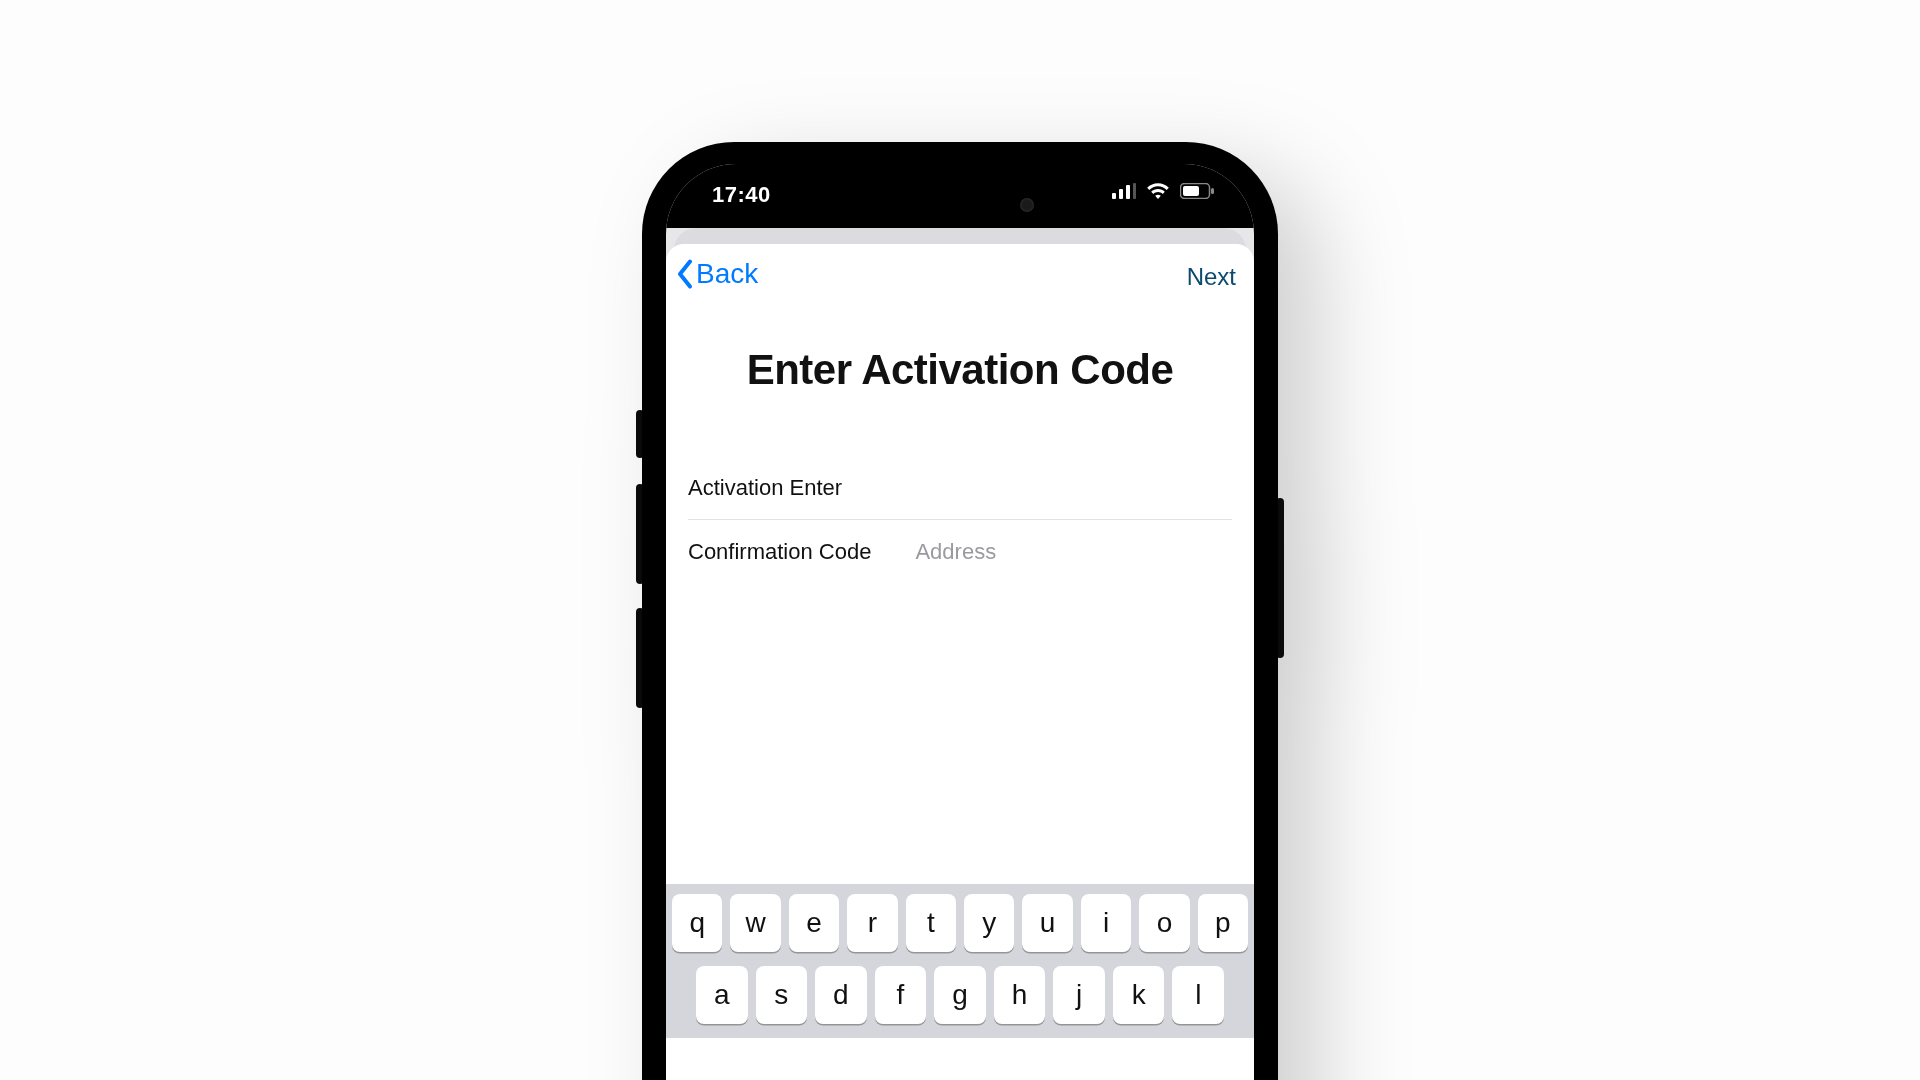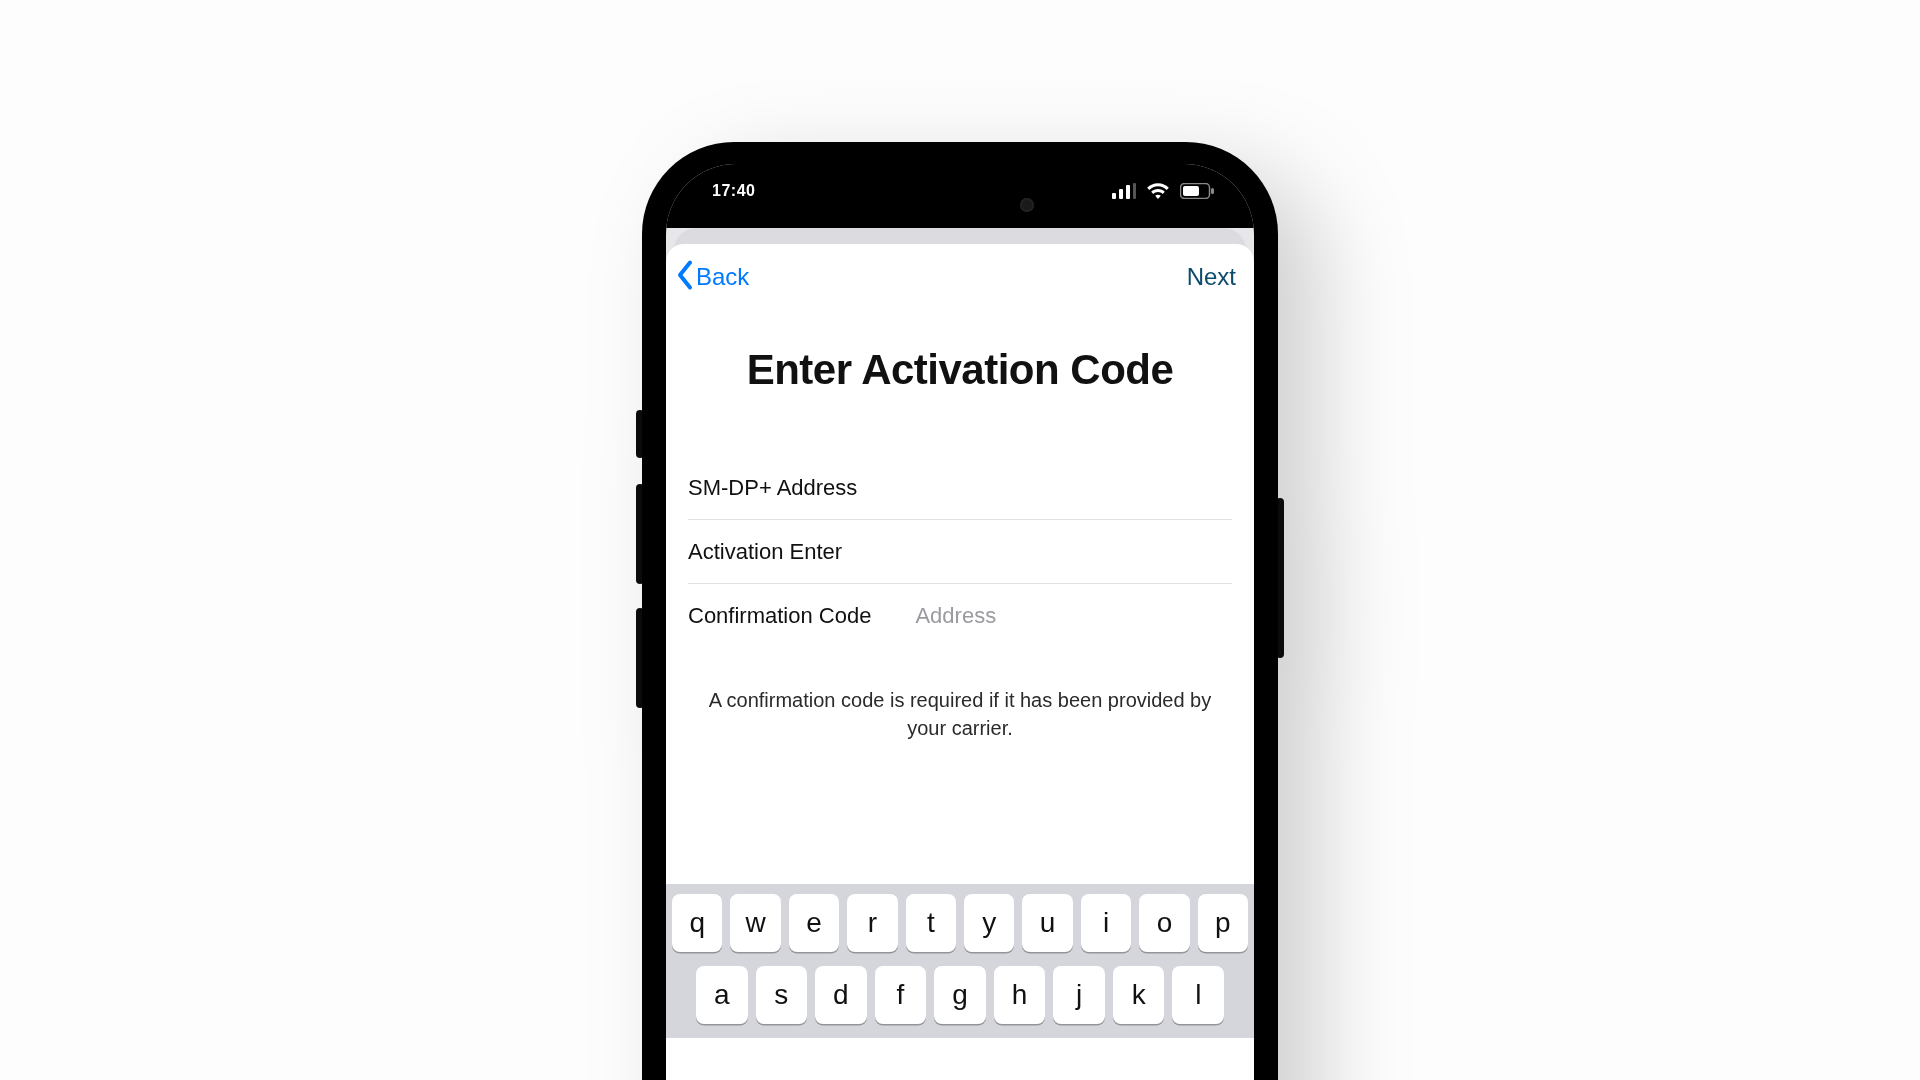--- a/index.html
+++ b/index.html
@@ -62,21 +62,21 @@
     position: absolute;
     top: 0; left: 0; right: 0;
     height: 64px;
     background: #000;
   }
   .status-time {
     position: absolute;
     left: 46px; top: 18px;
     color: #fff;
     font-weight: 600;
-    font-size: 16px;
+    font-size: 22px;
     letter-spacing: 0.5px;
   }
   .status-right {
     position: absolute;
     right: 40px; top: 18px;
     display: flex;
     align-items: center;
     gap: 10px;
     color: #fff;
   }
@@ -123,24 +123,23 @@
 
   .navbar {
     display: flex;
     align-items: center;
     justify-content: space-between;
     height: 66px;
     padding: 0 18px 0 8px;
   }
   .nav-left {
     display: flex;
-    align-items: center;
     gap: 0px;
     color: #007aff;
-    font-size: 24px;
+    font-size: 28px;
   }
   .nav-left svg { margin-top: 1px; }
   .nav-next {
     color: #0c4a6e;   
     font-size: 24px;
   }
 
   .headline {
     text-align: center;
     padding: 36px 26px 0 26px;
@@ -276,32 +275,28 @@
             </div>
             <div class="nav-next">Next</div>
           </div>
 
           <div class="headline">
             <h1>Enter Activation Code</h1>
           </div>
 
           <div class="fields">
             <div class="field-row">
-              <span class="field-label">SM-DP+ Address</span>
-            </div>
-            <div class="field-row">
               <span class="field-label">Activation Enter</span>
             </div>
             <div class="field-row">
               <span class="field-label">Confirmation Code</span>
               <span class="field-placeholder">Address</span>
             </div>
           </div>
 
-          <div class="footnote">A confirmation code is required if it has been provided by your carrier.</div>
         </div>
 
         <div class="keyboard">
           <div class="krow">
               <div class="key">q</div>
               <div class="key">w</div>
               <div class="key">e</div>
               <div class="key">r</div>
               <div class="key">t</div>
               <div class="key">y</div>

